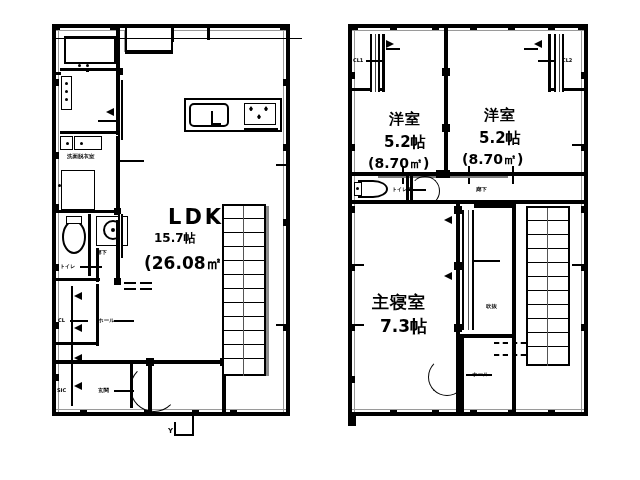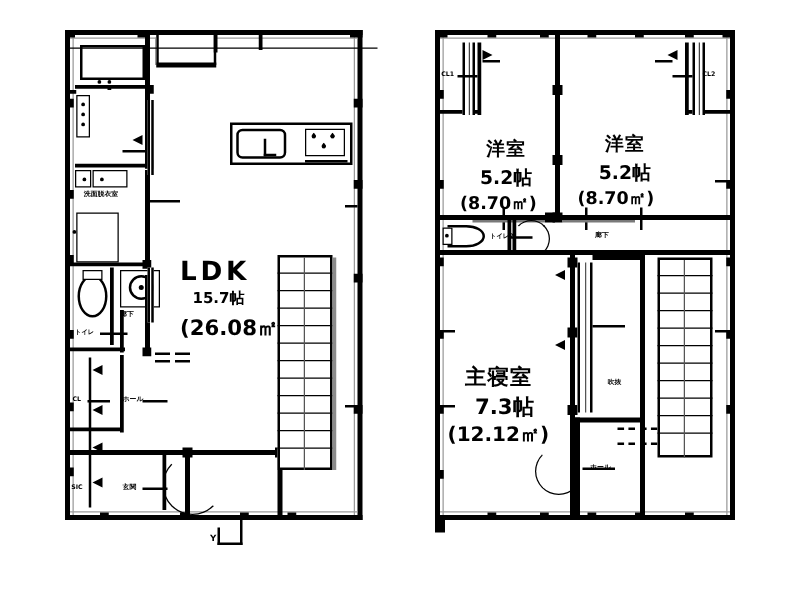--- a/index.html
+++ b/index.html
@@ -201,21 +201,21 @@
     <div class="box" style="left:132px;top:74px;width:98px;height:34px;"></div>
     <div class="boxt" style="left:137px;top:79px;width:40px;height:24px;border-radius:5px;border-width:2px;"></div>
     <div class="thin" style="left:159px;top:87px;width:2px;height:14px;"></div>
     <div class="thin" style="left:159px;top:99px;width:10px;height:2px;"></div>
     <div class="boxt" style="left:192px;top:79px;width:32px;height:22px;"></div>
     <div class="flame" style="left:197px;top:82px;"></div>
     <div class="flame" style="left:212px;top:82px;"></div>
     <div class="flame" style="left:205px;top:90px;"></div>
     <div class="thin" style="left:192px;top:104px;width:34px;height:2px;"></div>
 
-    <span class="lbl ldk-name" style="left:92px;top:183px;">LDK</span>
+    <span class="lbl ldk-name" style="left:116px;top:183px;">LDK</span>
     <span class="lbl ldk-a" style="left:102px;top:208px;">15.7帖</span>
     <span class="lbl ldk-b" style="left:92px;top:231px;">(26.08㎡)</span>
 
     <div class="thin" style="left:68px;top:136px;width:24px;height:2px;"></div>
     <div class="w" style="left:64px;top:58px;width:3px;height:0px;"></div>
     <div class="slide" style="left:66px;top:56px;width:5px;height:60px;"></div>
     <div class="slide" style="left:66px;top:190px;width:5px;height:44px;"></div>
 
     <div class="stair" style="left:170px;top:180px;width:44px;height:172px;"></div>
     <div class="tread" style="top:14px;"></div>
@@ -358,21 +358,20 @@
     <div class="thin" style="left:178px;top:252px;width:44px;height:1px;"></div>
     <div class="thin" style="left:178px;top:266px;width:44px;height:1px;"></div>
     <div class="thin" style="left:178px;top:280px;width:44px;height:1px;"></div>
     <div class="thin" style="left:178px;top:294px;width:44px;height:1px;"></div>
     <div class="thin" style="left:178px;top:308px;width:44px;height:1px;"></div>
     <div class="thin" style="left:178px;top:322px;width:44px;height:1px;"></div>
     <div class="thin" style="left:199px;top:184px;width:1px;height:158px;background:#555;"></div>
 
     <span class="lbl rm-name" style="left:24px;top:270px;font-size:17px;">主寝室</span>
     <span class="lbl rm-a" style="left:32px;top:294px;font-size:17px;">7.3帖</span>
-    <span class="lbl rm-b" style="left:10px;top:316px;font-size:16px;">(12.12㎡)</span>
 
     <div class="w" style="left:112px;top:310px;width:4px;height:78px;"></div>
     <div class="w" style="left:112px;top:310px;width:56px;height:4px;"></div>
     <div class="w" style="left:164px;top:310px;width:4px;height:78px;"></div>
     <span class="lbl tiny" style="left:124px;top:348px;">ホール</span>
     <div class="thin" style="left:118px;top:350px;width:26px;height:2px;"></div>
     <div class="arc" style="left:80px;top:334px;width:36px;height:36px;"></div>
     <div class="w" style="left:113px;top:334px;width:3px;height:34px;"></div>
 
     <div class="thin" style="left:224px;top:120px;width:12px;height:2px;"></div>

